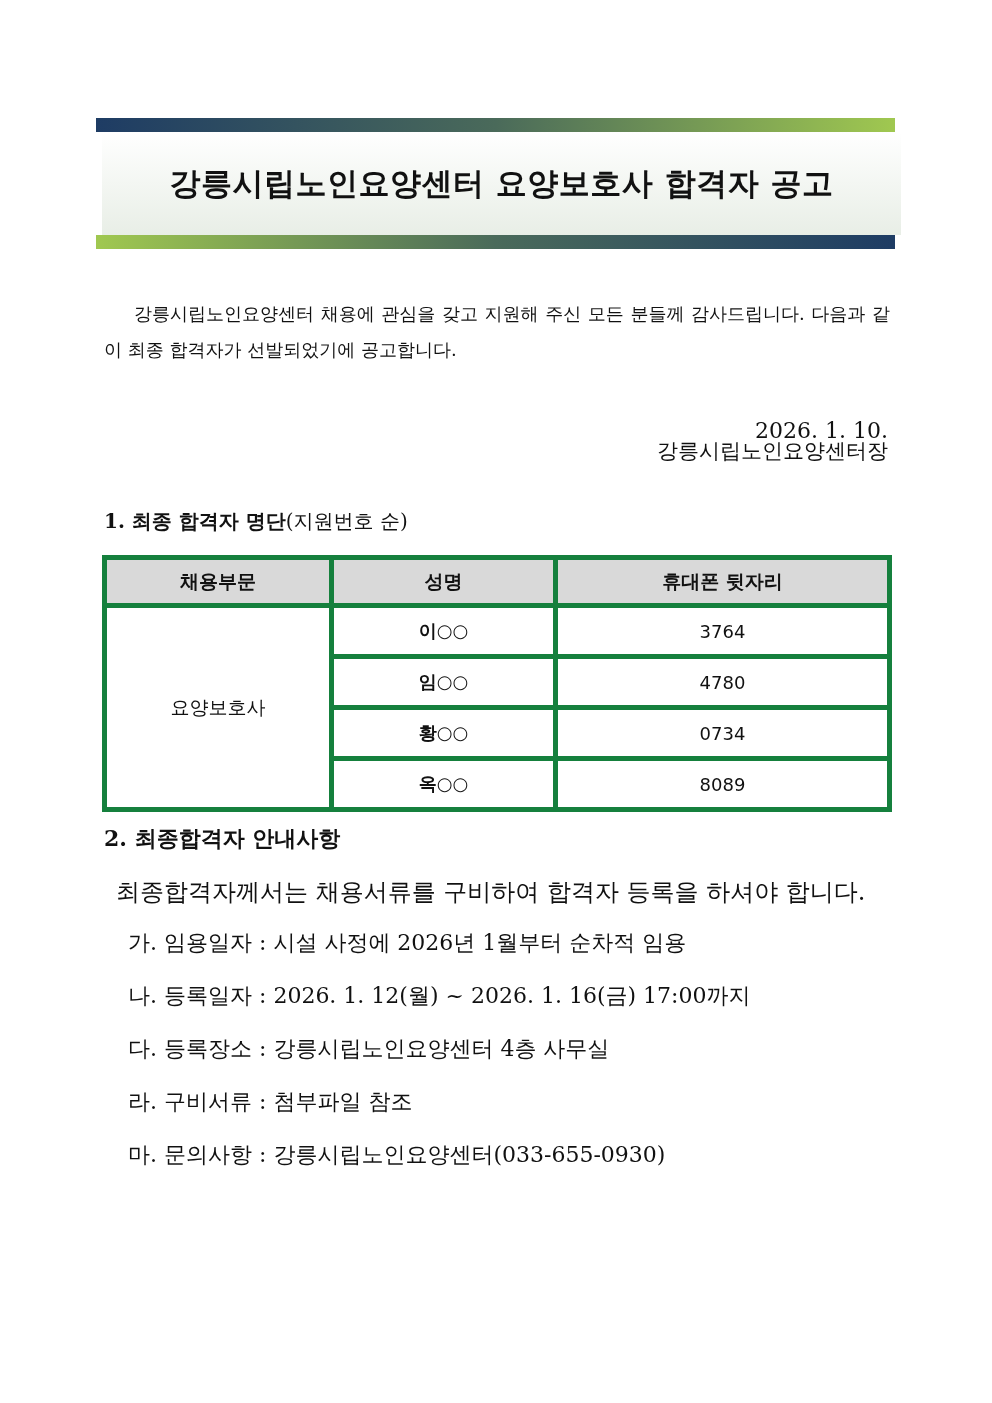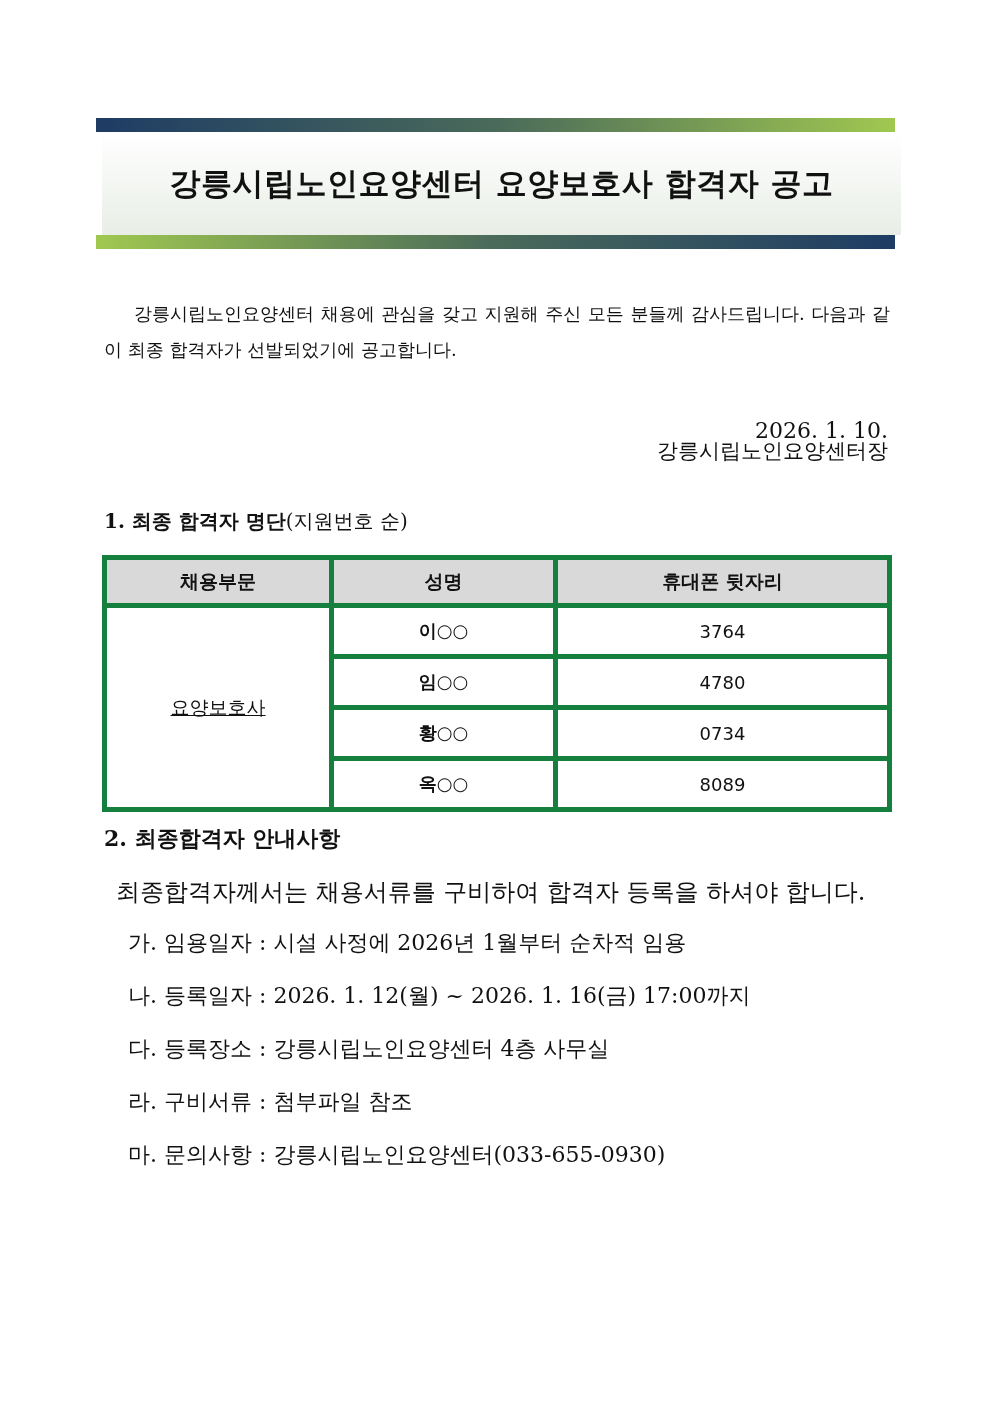--- a/index.html
+++ b/index.html
@@ -11,21 +11,21 @@
   .banner-title { font-family:"DejaVu Sans","Liberation Sans",sans-serif; font-weight:bold; font-size:31px; letter-spacing:0.5px; color:#111; }
   .intro { position:absolute; left:104px; top:296px; width:786px; font-size:18px; line-height:36px; text-indent:30px; text-align:justify; }
   .date { position:absolute; right:104px; top:402px; font-size:22px;margin-top:16px; }
   .signer { position:absolute; right:104px; top:437px; font-size:21px; font-weight:normal; }
   .h1 { position:absolute; left:104px; top:508px; font-size:20px; font-weight:bold; }
   .h1 .sub { font-weight:normal; }
   table { position:absolute; left:102px; top:555px; width:790px; border-collapse:collapse; font-family:"DejaVu Sans","Liberation Sans",sans-serif; }
   th, td { border:5px solid #15803d; text-align:center; }
   th { background:#d9d9d9; height:41px; font-size:19px; font-family:"DejaVu Serif",serif; font-weight:bold; }
   td { height:44px; font-size:18px; }
-  td.cat { font-family:"DejaVu Serif",serif; font-size:19px;text-decoration:underline; }
+  td.cat { font-family:"DejaVu Serif",serif; font-size:19px; }
   td.name b { font-weight:bold; }
   .h2 { position:absolute; left:104px; top:824px; font-size:22px; font-weight:bold; }
   .notice { position:absolute; left:116px; top:876px; font-size:24px; }
   .item { position:absolute; left:128px; font-size:22px; }
 </style>
 </head>
 <body>
 
 <div class="banner">
   <div class="bar-top"></div>

